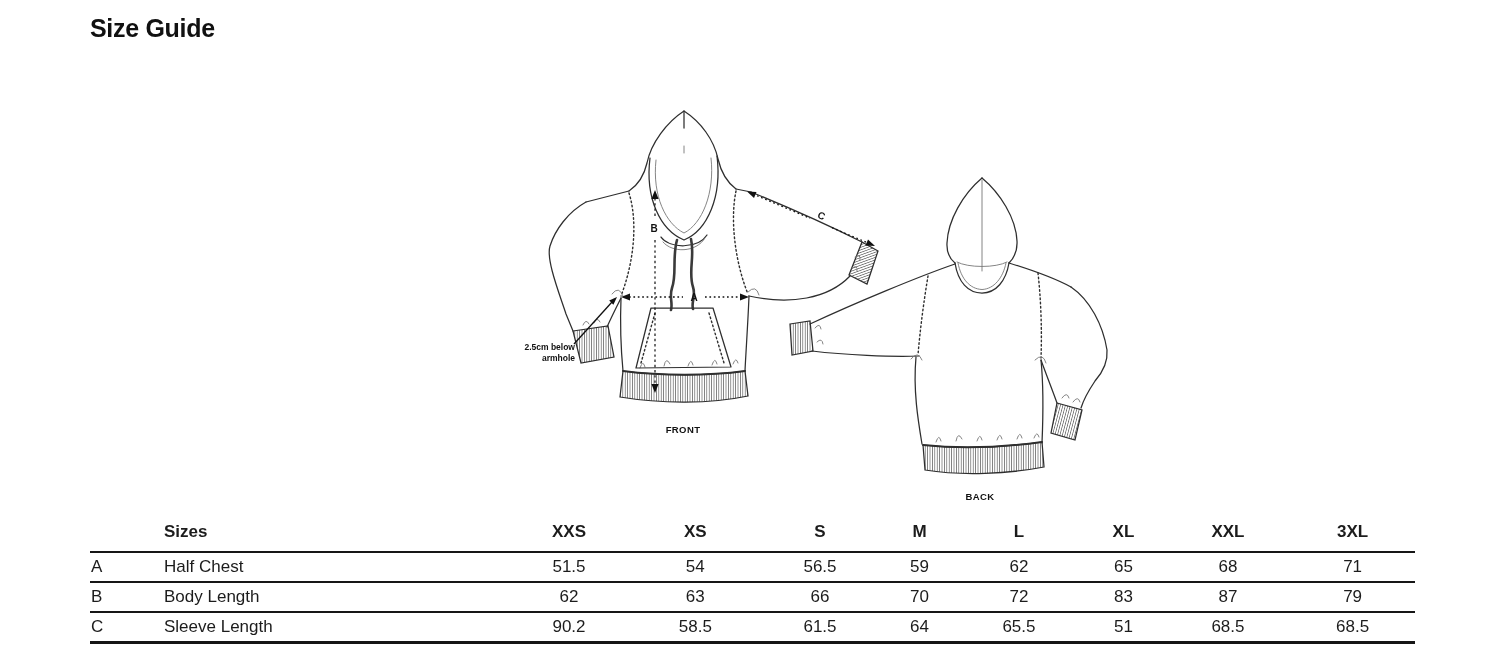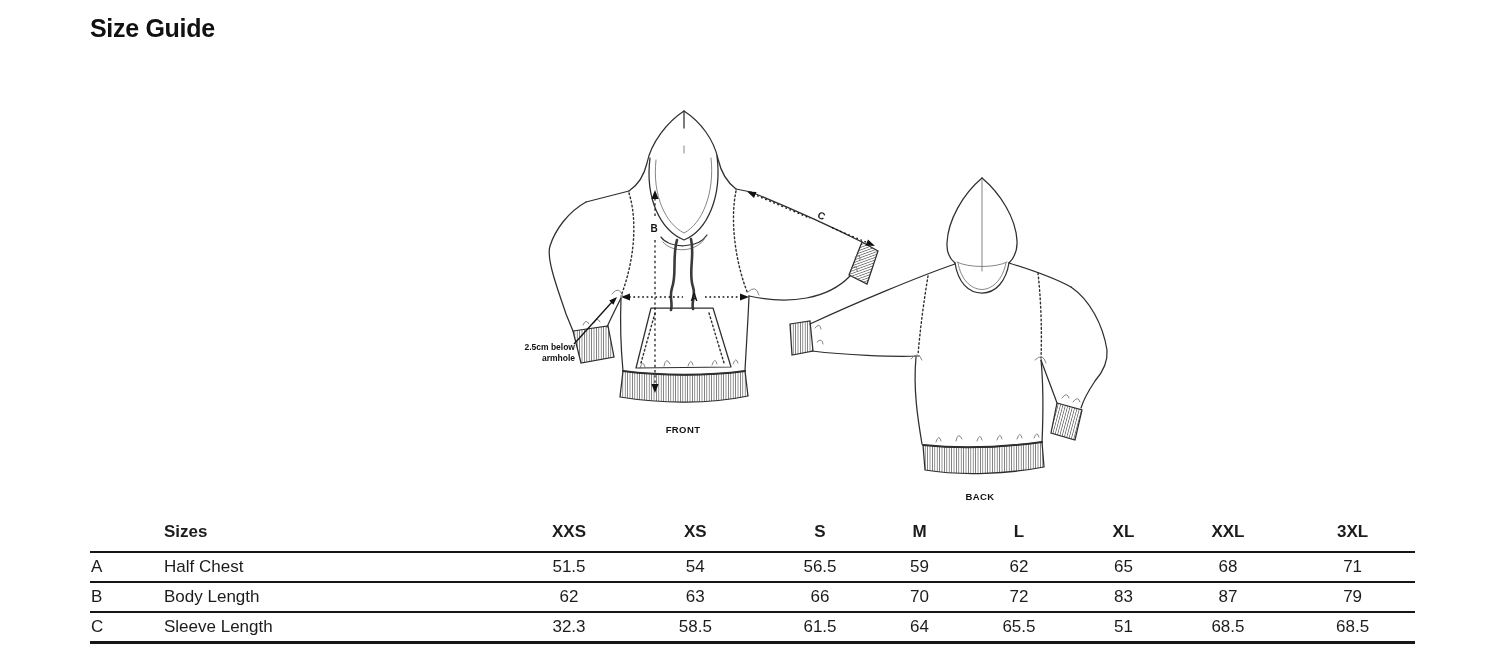--- a/index.html
+++ b/index.html
@@ -260,21 +260,21 @@
           <td class="col-size">66</td>
           <td class="col-size">70</td>
           <td class="col-size">72</td>
           <td class="col-size">83</td>
           <td class="col-size">87</td>
           <td class="col-size">79</td>
         </tr>
         <tr>
           <td class="col-letter">C</td>
           <td class="col-name">Sleeve Length</td>
-          <td class="col-size">32.3</td>
+          <td class="col-size">90.2</td>
           <td class="col-size">58.5</td>
           <td class="col-size">61.5</td>
           <td class="col-size">64</td>
           <td class="col-size">65.5</td>
           <td class="col-size">51</td>
           <td class="col-size">68.5</td>
           <td class="col-size">68.5</td>
         </tr>
       </tbody>
     </table>

